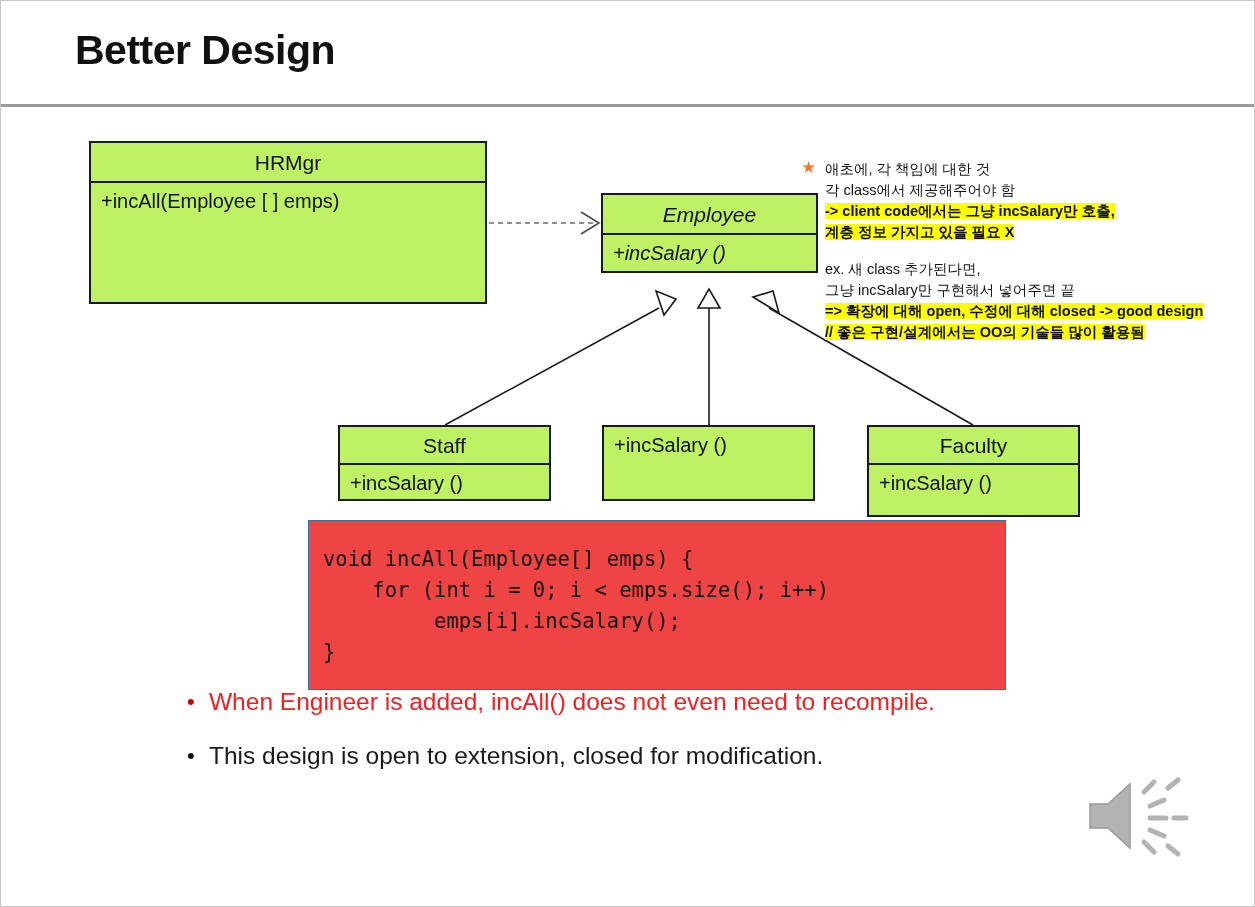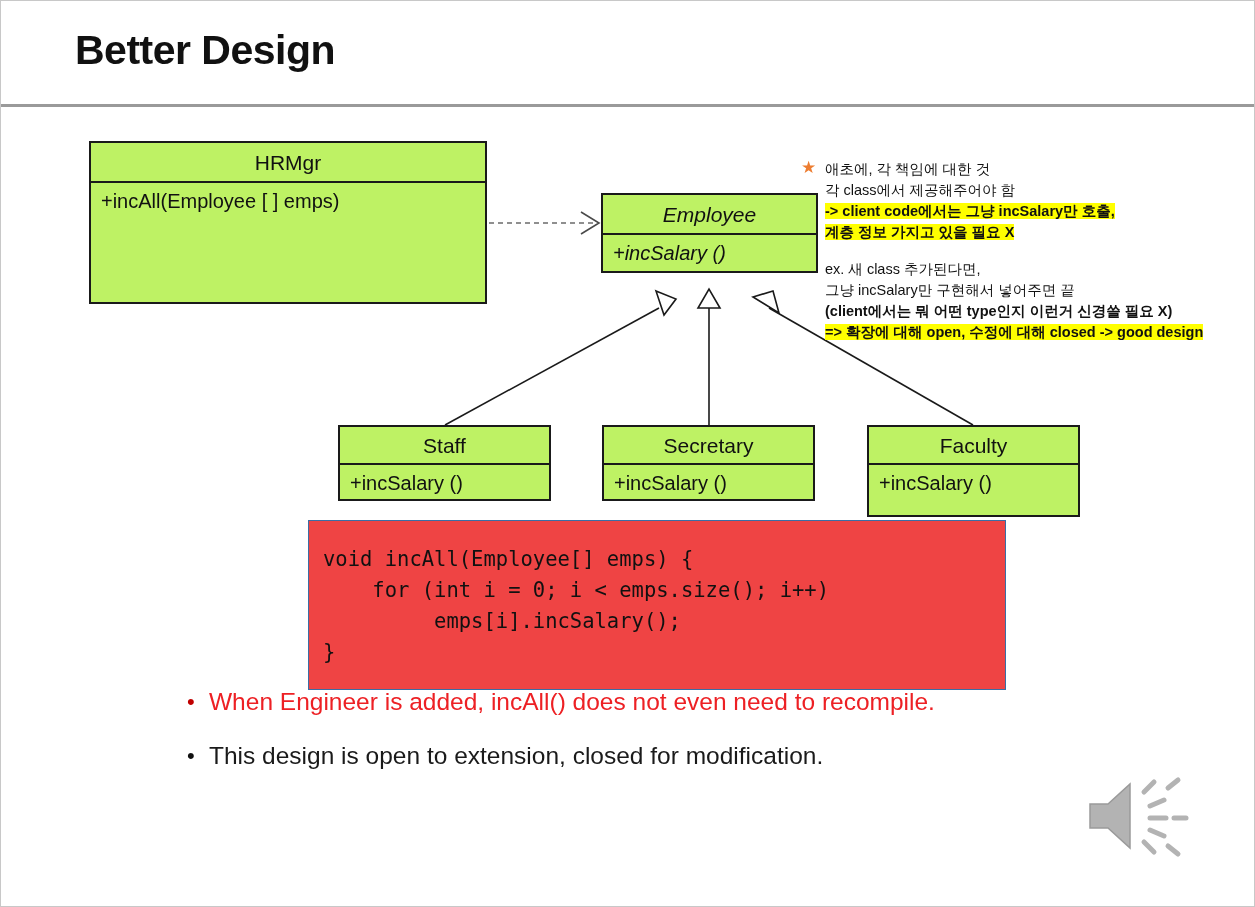--- a/index.html
+++ b/index.html
@@ -199,21 +199,20 @@
     <div class="uml-name italic">Employee</div>
     <div class="uml-ops italic-op">+incSalary ()</div>
   </div>
 
   <div class="uml-box" id="box-staff">
     <div class="uml-name">Staff</div>
     <div class="uml-ops">+incSalary ()</div>
   </div>
 
   <div class="uml-box" id="box-secretary">
-    <div class="uml-name">Secretary</div>
     <div class="uml-ops">+incSalary ()</div>
   </div>
 
   <div class="uml-box" id="box-faculty">
     <div class="uml-name">Faculty</div>
     <div class="uml-ops">+incSalary ()</div>
   </div>
 
   <div id="annotations">
     <span id="star-icon">★</span>
@@ -232,25 +231,25 @@
     </div>
 
     <div class="ann-gap"></div>
 
     <div class="ann-line">
       <span>ex. 새 class 추가된다면,</span>
     </div>
     <div class="ann-line">
       <span>그냥 incSalary만 구현해서 넣어주면 끝</span>
     </div>
-    <div class="ann-line bold">
-      <span>(client에서는 뭐 어떤 type인지 이런거 신경쓸 필요 X)</span>
-    </div>
     <div class="ann-line">
       <span class="hl">=&gt; 확장에 대해 open, 수정에 대해 closed -&gt; good design</span>
+    </div>
+    <div class="ann-line">
+      <span class="hl">// 좋은 구현/설계에서는 OO의 기술들 많이 활용됨</span>
     </div>
   </div>
 
   <div id="code-block">void incAll(Employee[] emps) {
     for (int i = 0; i &lt; emps.size(); i++)
          emps[i].incSalary();
 }</div>
 
   <div class="bullet-row" id="bullet-1">
     <span class="bullet-dot">•</span>

